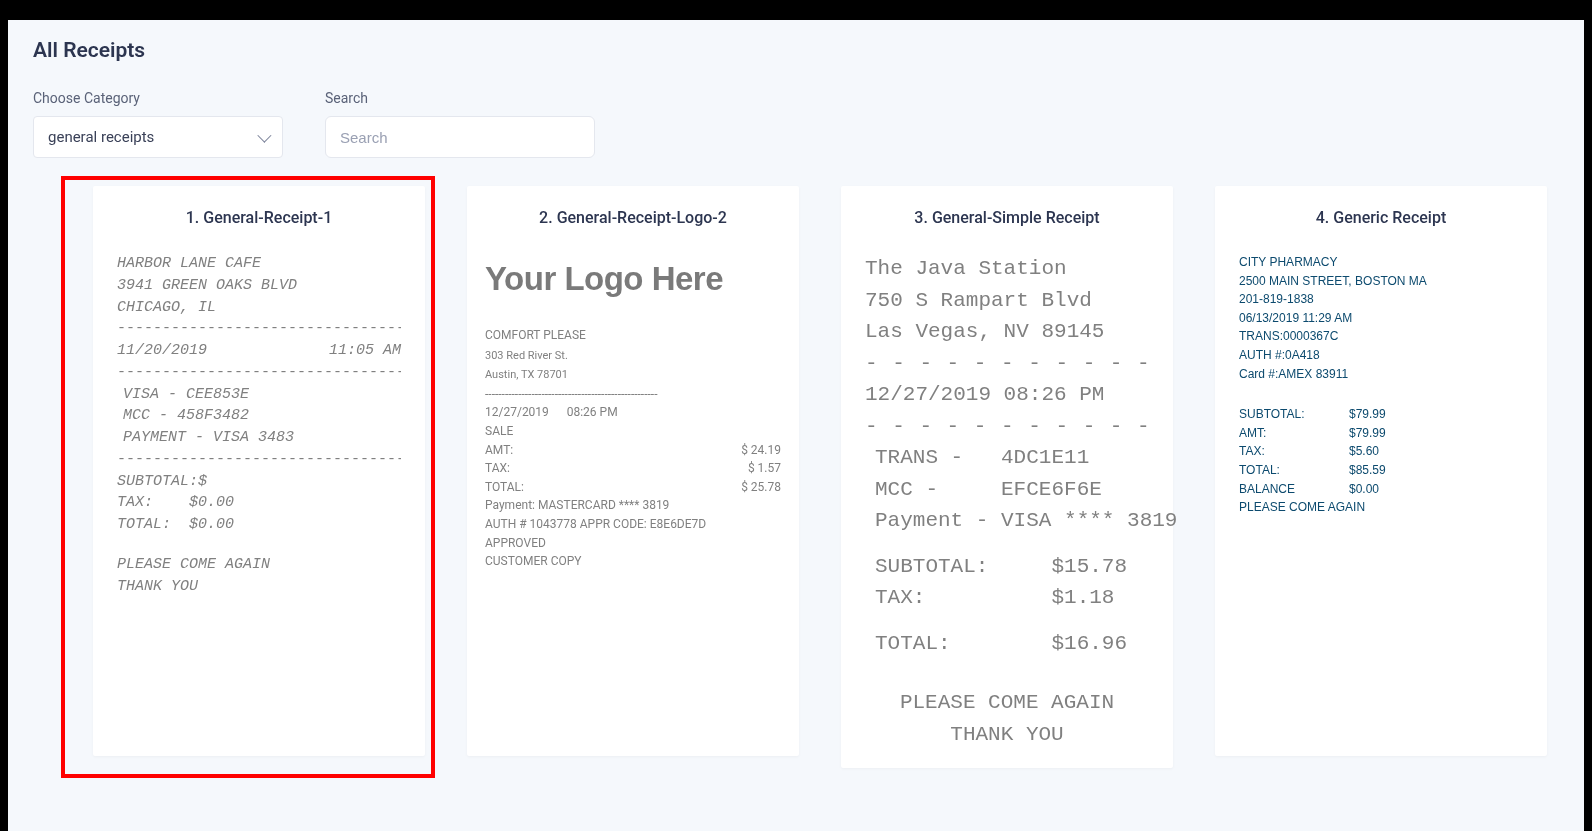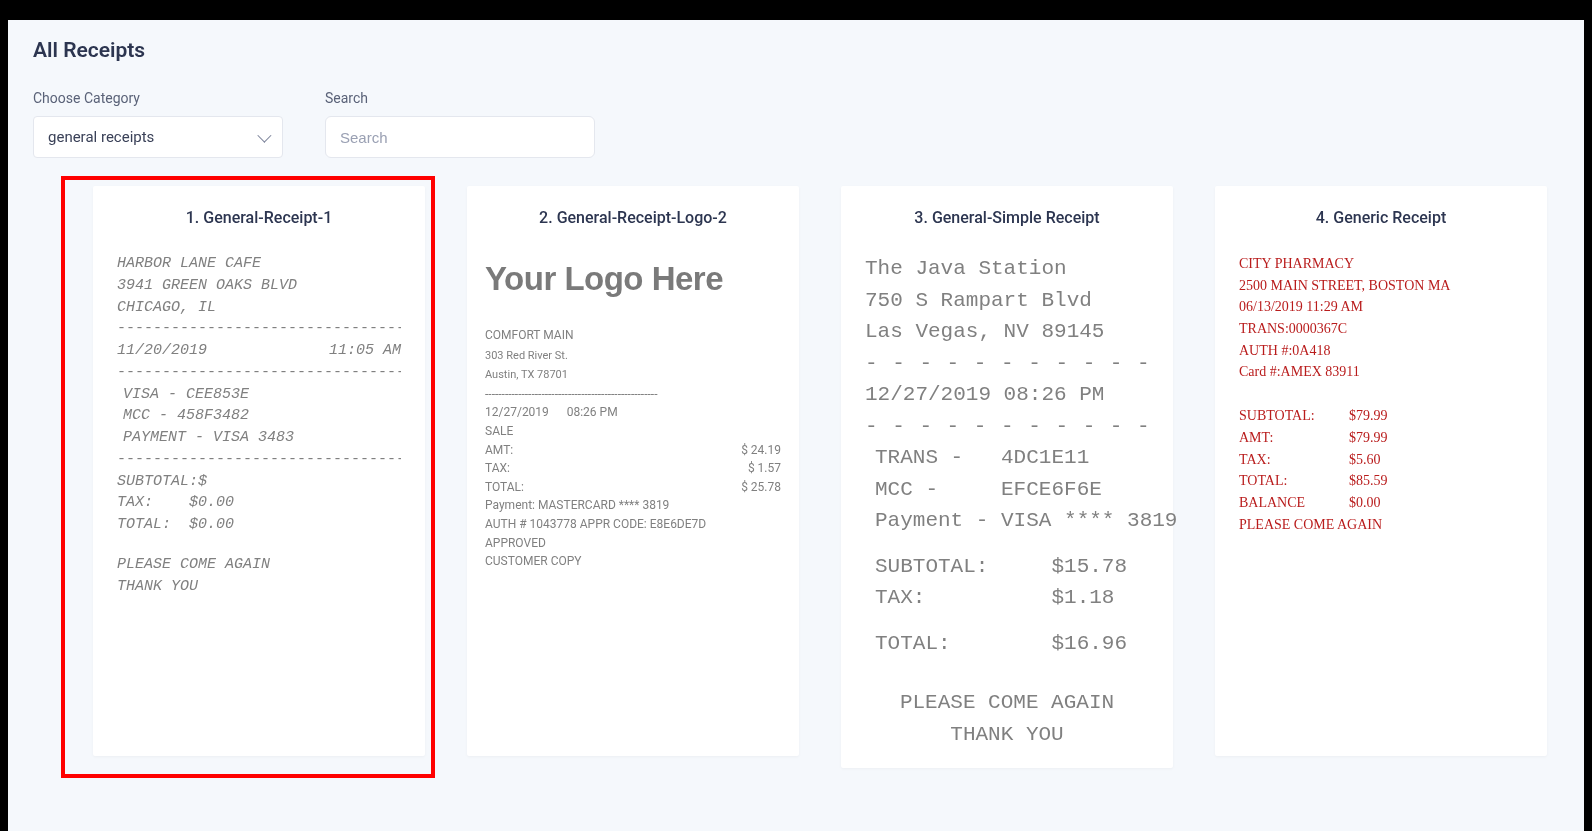--- a/index.html
+++ b/index.html
@@ -150,23 +150,23 @@
     line-height: 1.5;
     padding: 0 6px;
   }
   .r3 .dash-row { overflow:hidden; white-space:nowrap; letter-spacing: 1px;}
   .r3 .indent { padding-left: 10px; }
   .r3 .ln { white-space: pre; }
   .r3 .center { text-align: center; }
 
   
   .r4 {
-    font-family: Liberation Serif, serif;
-    color: #b91c1c;
-    font-size: 14px;
+    font-family: Liberation Sans, sans-serif;
+    color: #0c4a6e;
+    font-size: 12px;
     line-height: 1.55;
     padding: 0 6px;
   }
   .r4 .ln { white-space: pre; }
   .r4 .kv { display:flex; }
   .r4 .kv .k { width: 110px; }
 </style>
 </head>
 <body>
 
@@ -217,21 +217,21 @@
           <div>THANK YOU</div>
         </div>
       </div>
     </div>
 
     <div class="card-wrap">
       <div class="card">
         <div class="card-title">2. General-Receipt-Logo-2</div>
         <div class="r2">
           <div class="logo">Your Logo Here</div>
-          <div class="name">COMFORT MAIN</div>
+          <div class="name">COMFORT PLEASE</div>
           <div class="addr">303 Red River St.</div>
           <div class="addr">Austin, TX 78701</div>
           <div style="overflow:hidden;white-space:nowrap">----------------------------------------------------</div>
           <div><span>12/27/2019</span>&nbsp;&nbsp;&nbsp;&nbsp;&nbsp;&nbsp;<span>08:26 PM</span></div>
           <div>SALE</div>
           <div class="row">
               <span>AMT:</span>
               <span class="v">$ 24.19</span>
             </div>
           <div class="row">
@@ -274,20 +274,21 @@
         </div>
       </div>
     </div>
 
     <div class="card-wrap">
       <div class="card">
         <div class="card-title">4. Generic Receipt</div>
         <div class="r4">
           <div class="ln">CITY PHARMACY</div>
           <div class="ln">2500 MAIN STREET, BOSTON MA</div>
+          <div class="ln">201-819-1838</div>
           <div class="ln">06/13/2019 11:29 AM</div>
           <div class="ln">TRANS:0000367C</div>
           <div class="ln">AUTH #:0A418</div>
           <div class="ln">Card #:AMEX 83911</div>
           <div style="height:22px"></div>
           <div class="kv">
               <span class="k">SUBTOTAL:</span>
               <span>$79.99</span>
             </div>
           <div class="kv">

